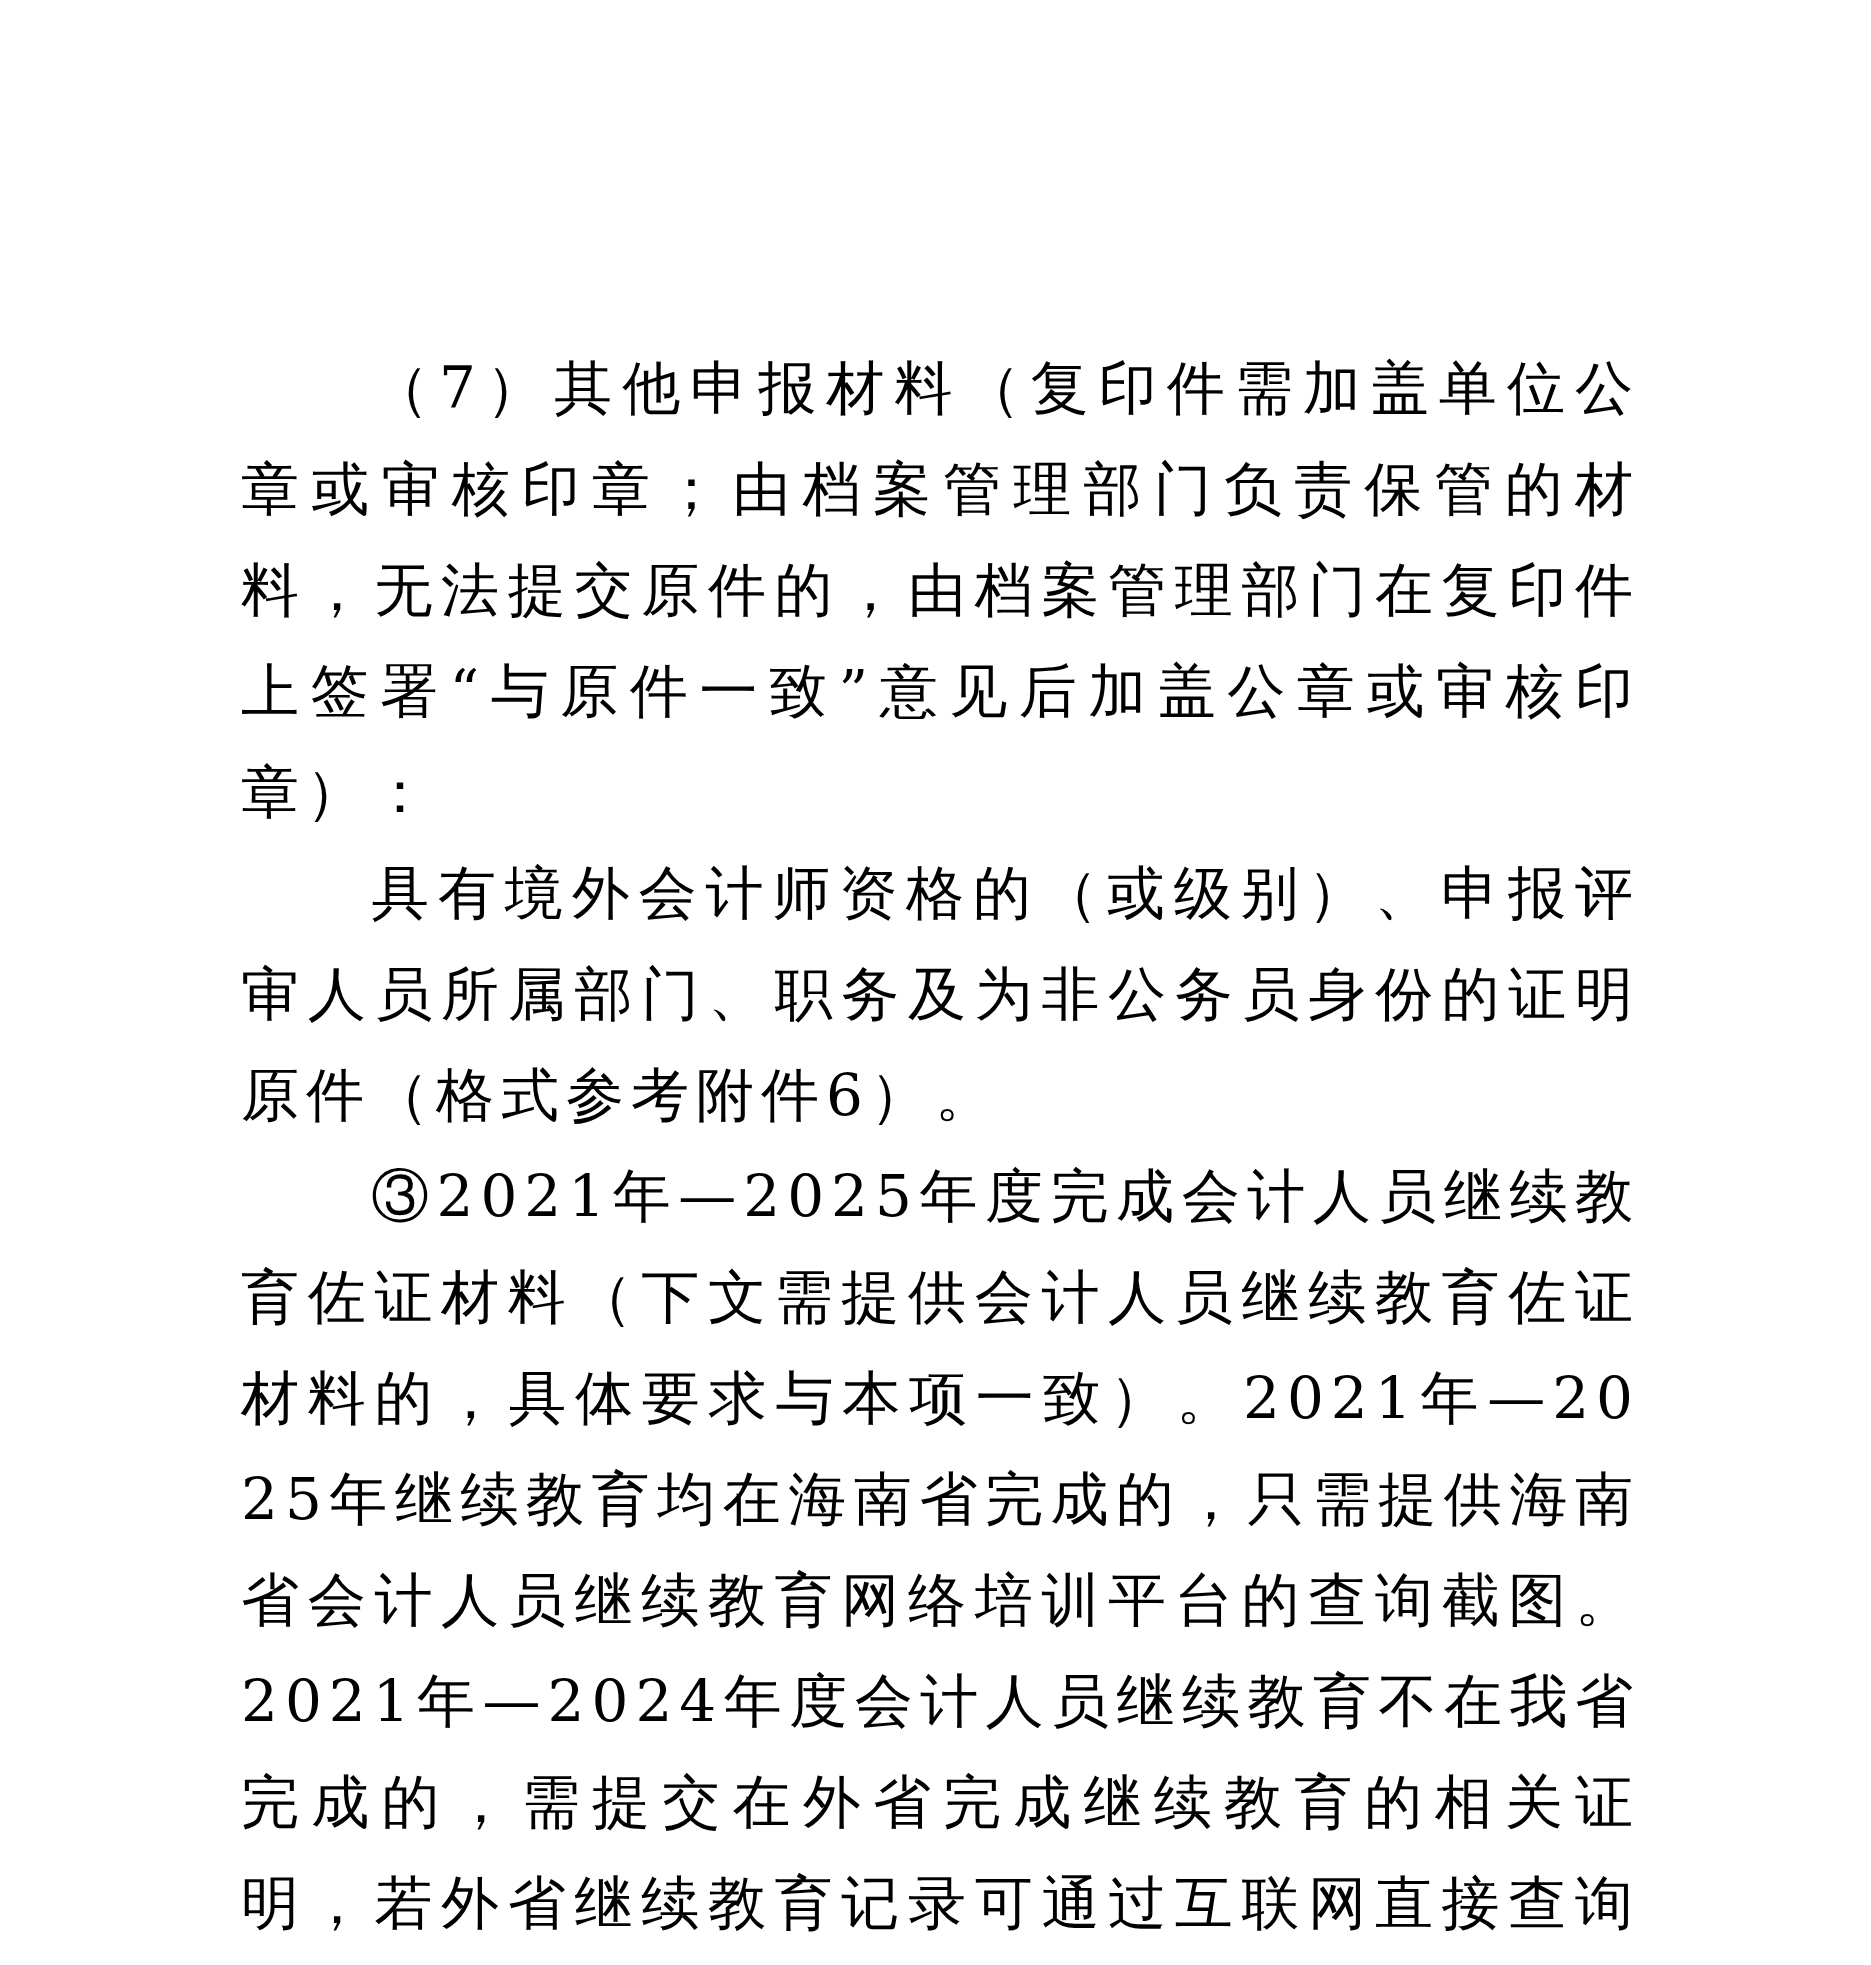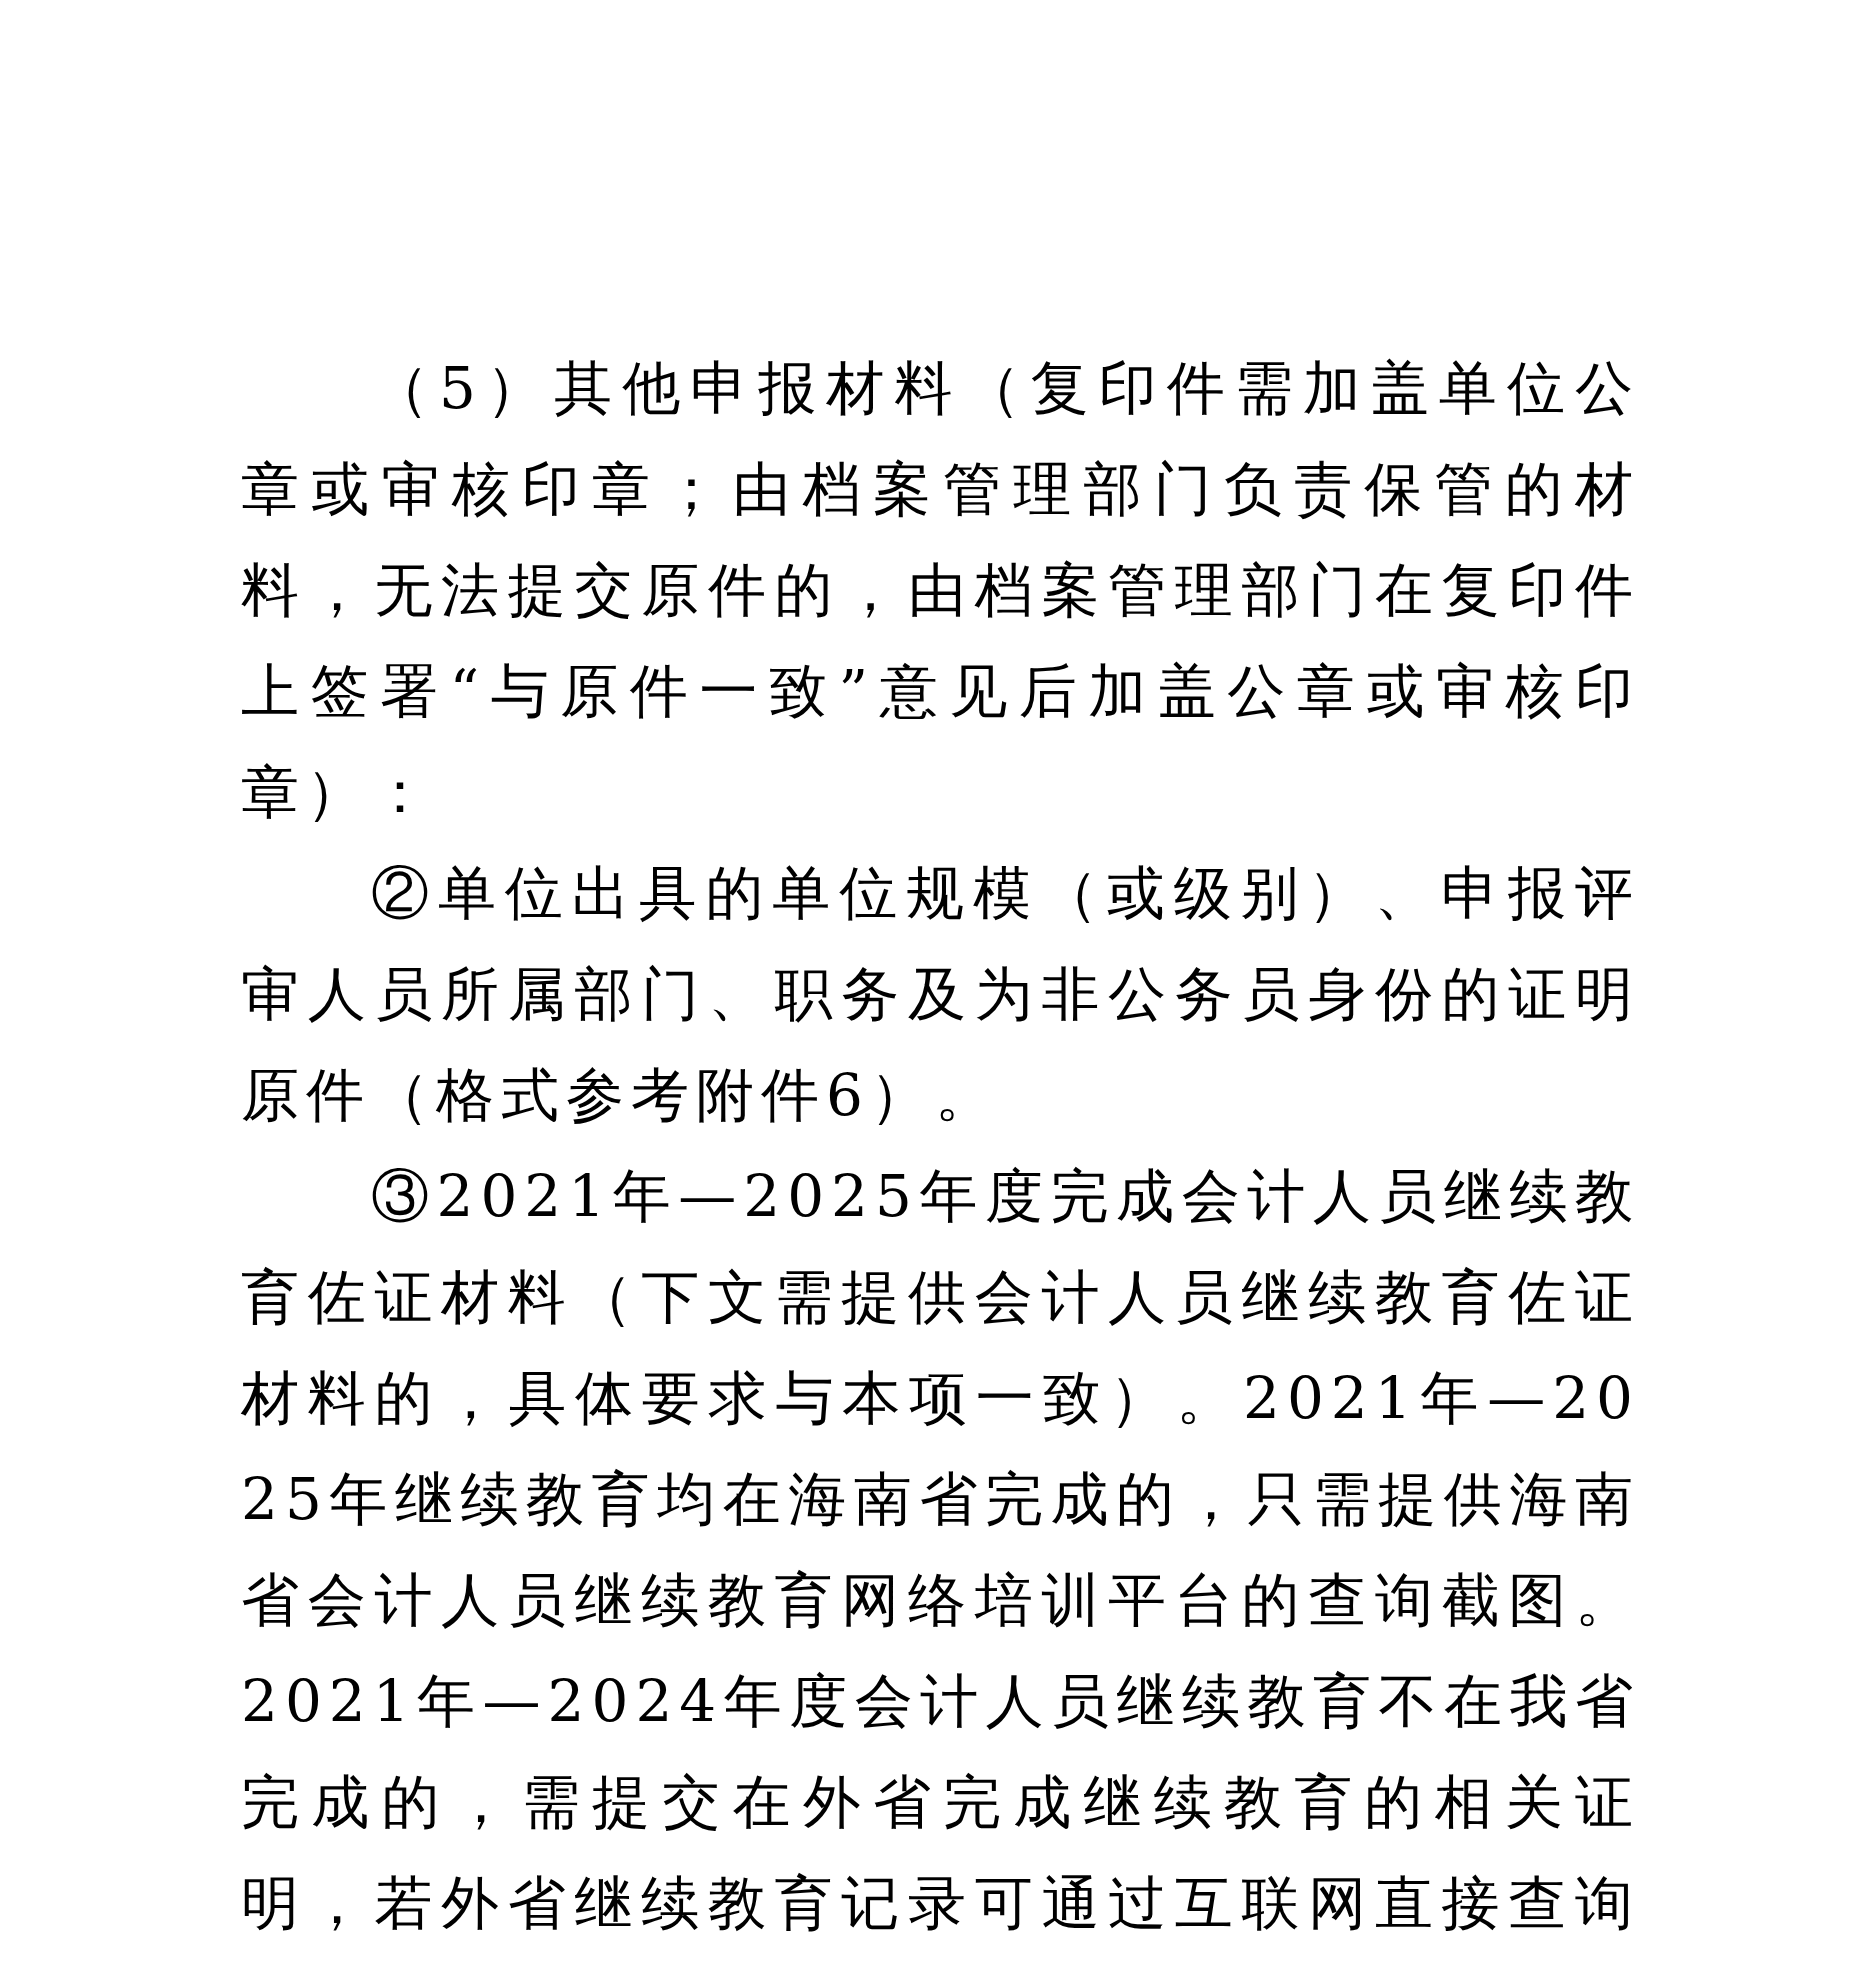--- a/index.html
+++ b/index.html
@@ -38,20 +38,20 @@
       letter-spacing: 7px;
       text-indent: 130px;
       word-break: break-all;
     }
   </style>
 </head>
 <body>
 
 <div class="page">
   <div class="body-text">
-    <p class="para">（5）其他申报材料（复印件需加盖单位公章或审核印章；由档案管理部门负责保管的材料，无法提交原件的，由档案管理部门在复印件上签署“与原件一致”意见后加盖公章或审核印章）：</p>
-    <p class="para">②单位出具的单位规模（或级别）、申报评审人员所属部门、职务及为非公务员身份的证明原件（格式参考附件6）。</p>
+    <p class="para">（7）其他申报材料（复印件需加盖单位公章或审核印章；由档案管理部门负责保管的材料，无法提交原件的，由档案管理部门在复印件上签署“与原件一致”意见后加盖公章或审核印章）：</p>
+    <p class="para">具有境外会计师资格的（或级别）、申报评审人员所属部门、职务及为非公务员身份的证明原件（格式参考附件6）。</p>
     <p class="para">③2021年—2025年度完成会计人员继续教育佐证材料（下文需提供会计人员继续教育佐证材料的，具体要求与本项一致）。2021年—2025年继续教育均在海南省完成的，只需提供海南省会计人员继续教育网络培训平台的查询截图。2021年—2024年度会计人员继续教育不在我省完成的，需提交在外省完成继续教育的相关证明，若外省继续教育记录可通过互联网直接查询的，可提供查询页面截图，并于提交材料时告知查询方式。</p>
 
   </div>
 
 </div>
 
 
 </body></html>

